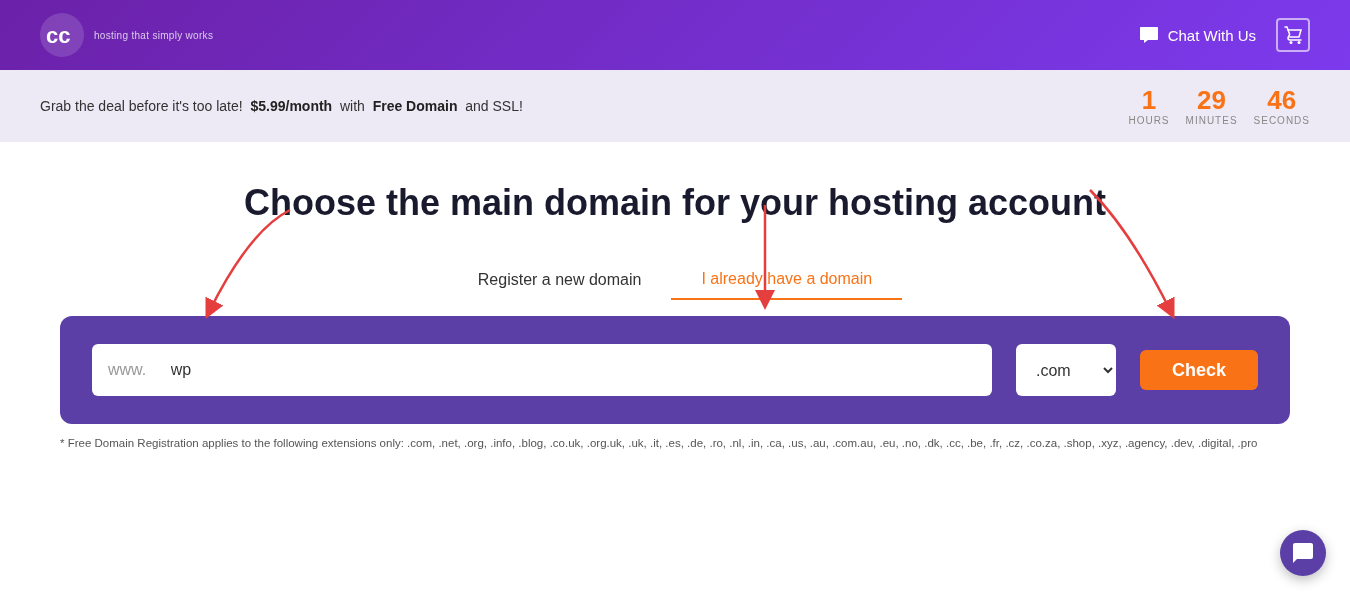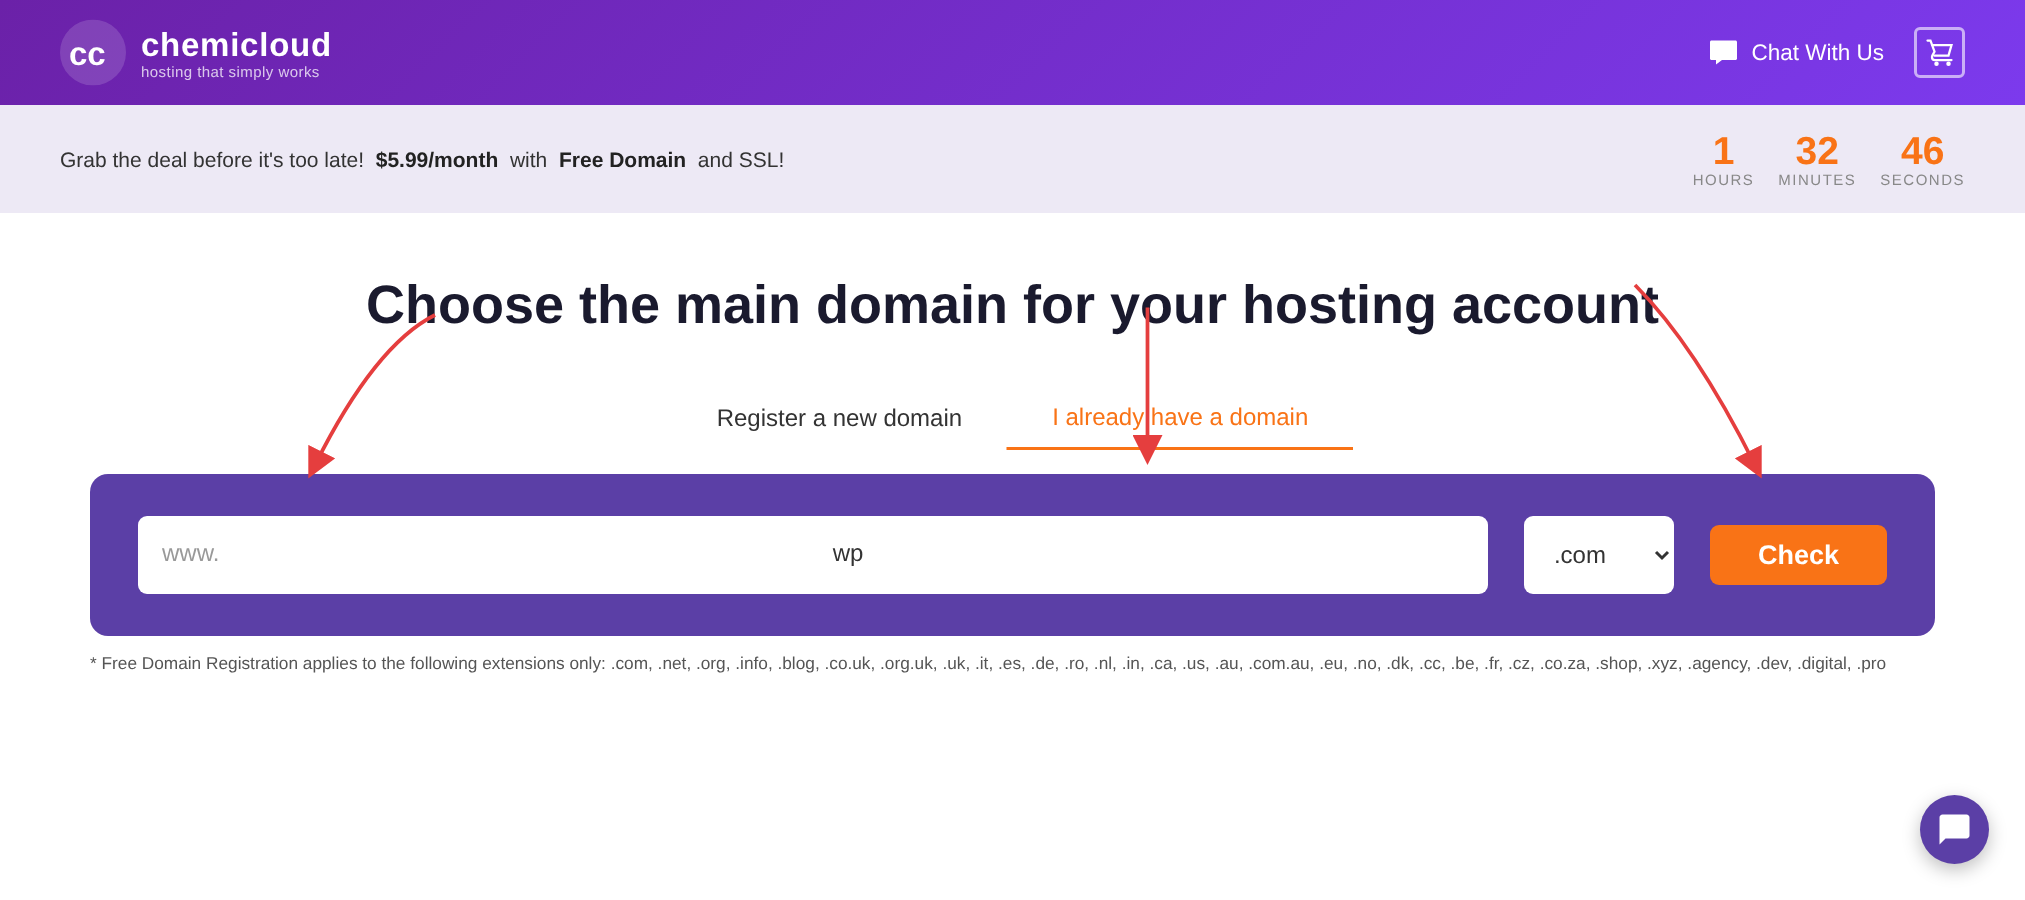--- a/index.html
+++ b/index.html
@@ -150,21 +150,20 @@
     }
     .domain-input {
       flex: 1;
       height: 52px;
       border: none;
       border-radius: 6px;
       padding: 16px 16px;
       font-size: 16px;
       color: #333;
       outline: none;
-      text-align: center;
     }
     .domain-input::placeholder {
       color: #aaa;
     }
     .tld-select {
       height: 52px;
       border: none;
       border-radius: 6px;
       padding: 0 16px;
       font-size: 16px;
@@ -217,21 +216,20 @@
 
 <header class="header">
   <div class="logo-area">
 
     <svg class="logo-icon" viewBox="0 0 44 44" fill="none" xmlns="http://www.w3.org/2000/svg">
       <circle cx="22" cy="22" r="22" fill="rgba(255,255,255,0.15)"></circle>
 
       <text x="6" y="30" font-size="22" font-weight="900" fill="white" font-family="Arial">cc</text>
     </svg>
     <div class="logo-text-group">
-      <span class="logo-name">chemicloud</span>
       <span class="logo-tagline">hosting that simply works</span>
     </div>
   </div>
   <div class="header-right">
     <a class="chat-btn" href="#">
       <span class="chat-icon-wrap">
         <svg width="20" height="20" viewBox="0 0 20 20" fill="none">
           <path d="M18 2H2C1.45 2 1 2.45 1 3v11c0 .55.45 1 1 1h3v3l4-3h9c.55 0 1-.45 1-1V3c0-.55-.45-1-1-1z" fill="white"></path>
         </svg>
       </span>
@@ -255,21 +253,21 @@
     <span>with</span>
     &nbsp;<strong>Free Domain</strong>
     &nbsp;<span>and SSL!</span>
   </div>
   <div class="countdown">
     <div class="countdown-item">
       <span class="countdown-num">1</span>
       <span class="countdown-label">HOURS</span>
     </div>
     <div class="countdown-item">
-      <span class="countdown-num">32</span>
+      <span class="countdown-num">29</span>
       <span class="countdown-label">MINUTES</span>
     </div>
     <div class="countdown-item">
       <span class="countdown-num">46</span>
       <span class="countdown-label">SECONDS</span>
     </div>
   </div>
 </div>
 
 <div class="main-content">

